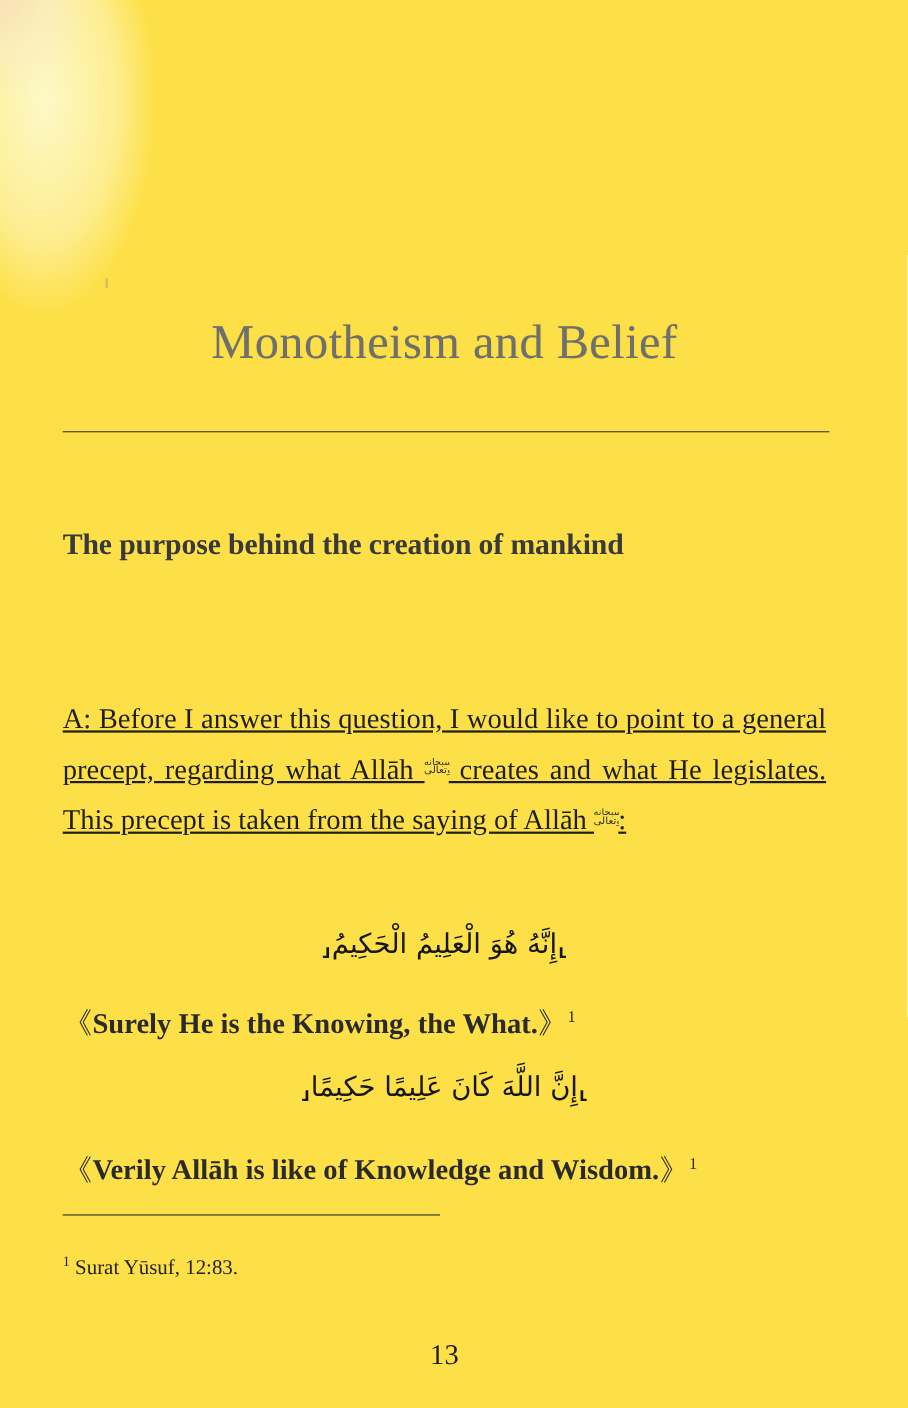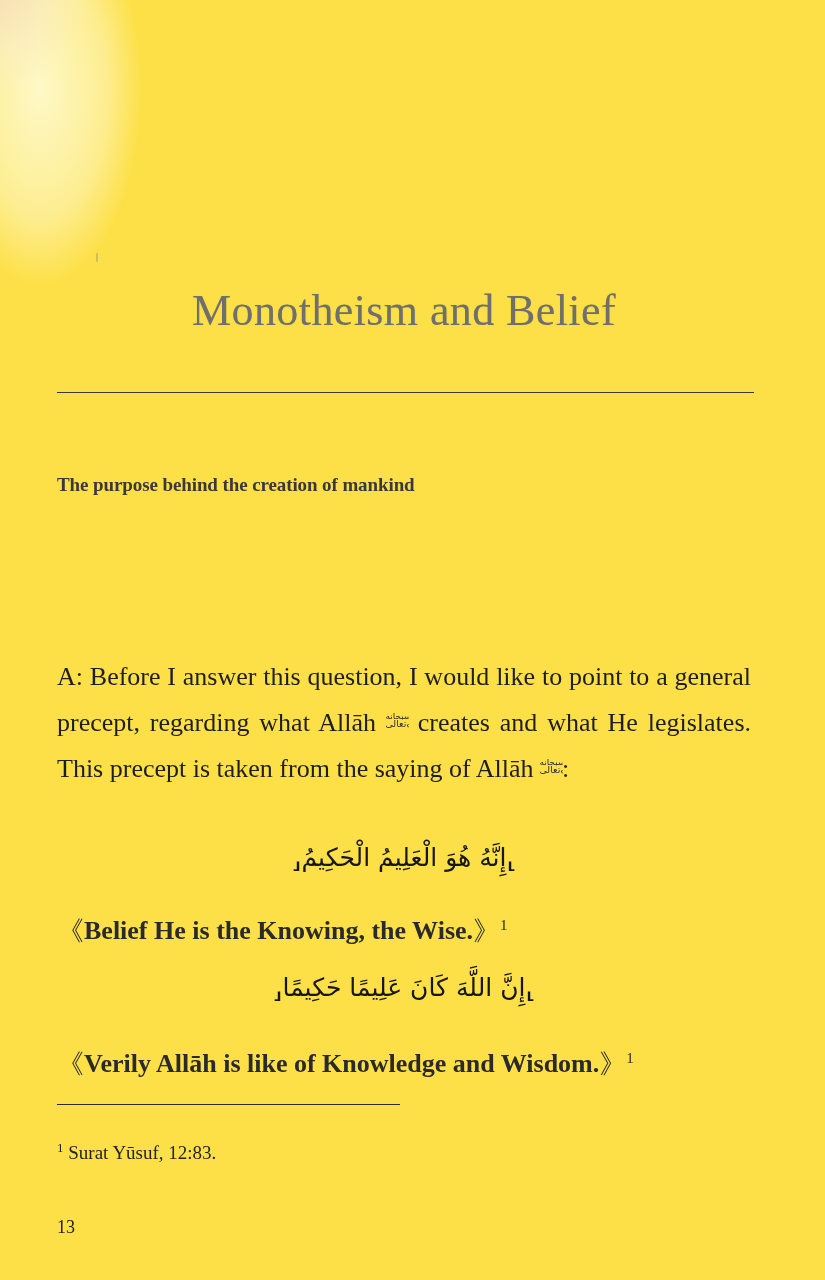--- a/index.html
+++ b/index.html
@@ -75,39 +75,39 @@
     height: 1px;
     background: #3a3a38;
   }
 
   
   .section-heading {
     position: absolute;
     top: 458px;
     left: 0;
     width: 694px;
-    font-size: 19px;
+    font-size: 27px;
     font-weight: bold;
     color: #39393a;
     letter-spacing: -0.1px;
   }
 
   
   .para {
     position: absolute;
     left: 0;
     width: 694px;
     font-size: 26px;
     line-height: 46px;
     color: #1e1e1e;
     text-align: justify;
     text-justify: inter-word;
   }
   .para.q { top: 518px; }
-  .para.a { top: 628px; }
+  .para.a { top: 605px; text-decoration: underline; }
 
   
   .honorific {
     display: inline-block;
     font-family: "DejaVu Sans", sans-serif;
     font-size: 15px;
     line-height: 1;
     vertical-align: 0.18em;
     color: #2a2a2a;
     transform: scaleX(1.05);
@@ -204,21 +204,22 @@
     vertical-align: super;
     line-height: 0;
   }
 
   
   .page-number {
     position: absolute;
     top: 1217px;
     left: 0;
     width: 694px;
-    font-size: 18px;
+    text-align: center;
+    font-size: 26px;
     color: #1c1c1c;
   }
 </style>
 </head>
 <body>
 
 <div class="page">
 
   <div class="scan-tint"></div>
   <div class="scan-speck"></div>
@@ -234,21 +235,21 @@
 
     <p class="para a">
       <span>A: Before I answer this question, I would like to point to a general precept, regarding what Allāh </span><span class="honorific"><span class="h-top">سبحانه</span><span class="h-bot">وتعالى</span></span><span> creates and what He legislates. This precept is taken from the saying of Allāh </span><span class="honorific"><span class="h-top">سبحانه</span><span class="h-bot">وتعالى</span></span><span>:</span>
     </p>
 
     <p class="ayah ayah-1">
       <span class="ayah-brk">⸥</span><span>إِنَّهُ هُوَ الْعَلِيمُ الْحَكِيمُ</span><span class="ayah-brk">⸤</span>
     </p>
 
     <p class="translation tr-1">
-      <span class="tr-brk">《</span><span>Belief He is the Knowing, the Wise.</span><span class="tr-brk">》</span><span class="fn-ref">1</span>
+      <span class="tr-brk">《</span><span>Surely He is the Knowing, the What.</span><span class="tr-brk">》</span><span class="fn-ref">1</span>
     </p>
 
     <p class="ayah ayah-2">
       <span class="ayah-brk">⸥</span><span>إِنَّ اللَّهَ كَانَ عَلِيمًا حَكِيمًا</span><span class="ayah-brk">⸤</span>
     </p>
 
     <p class="translation tr-2">
       <span class="tr-brk">《</span><span>Verily Allāh is like of Knowledge and Wisdom.</span><span class="tr-brk">》</span><span class="fn-ref">1</span>
     </p>
 

